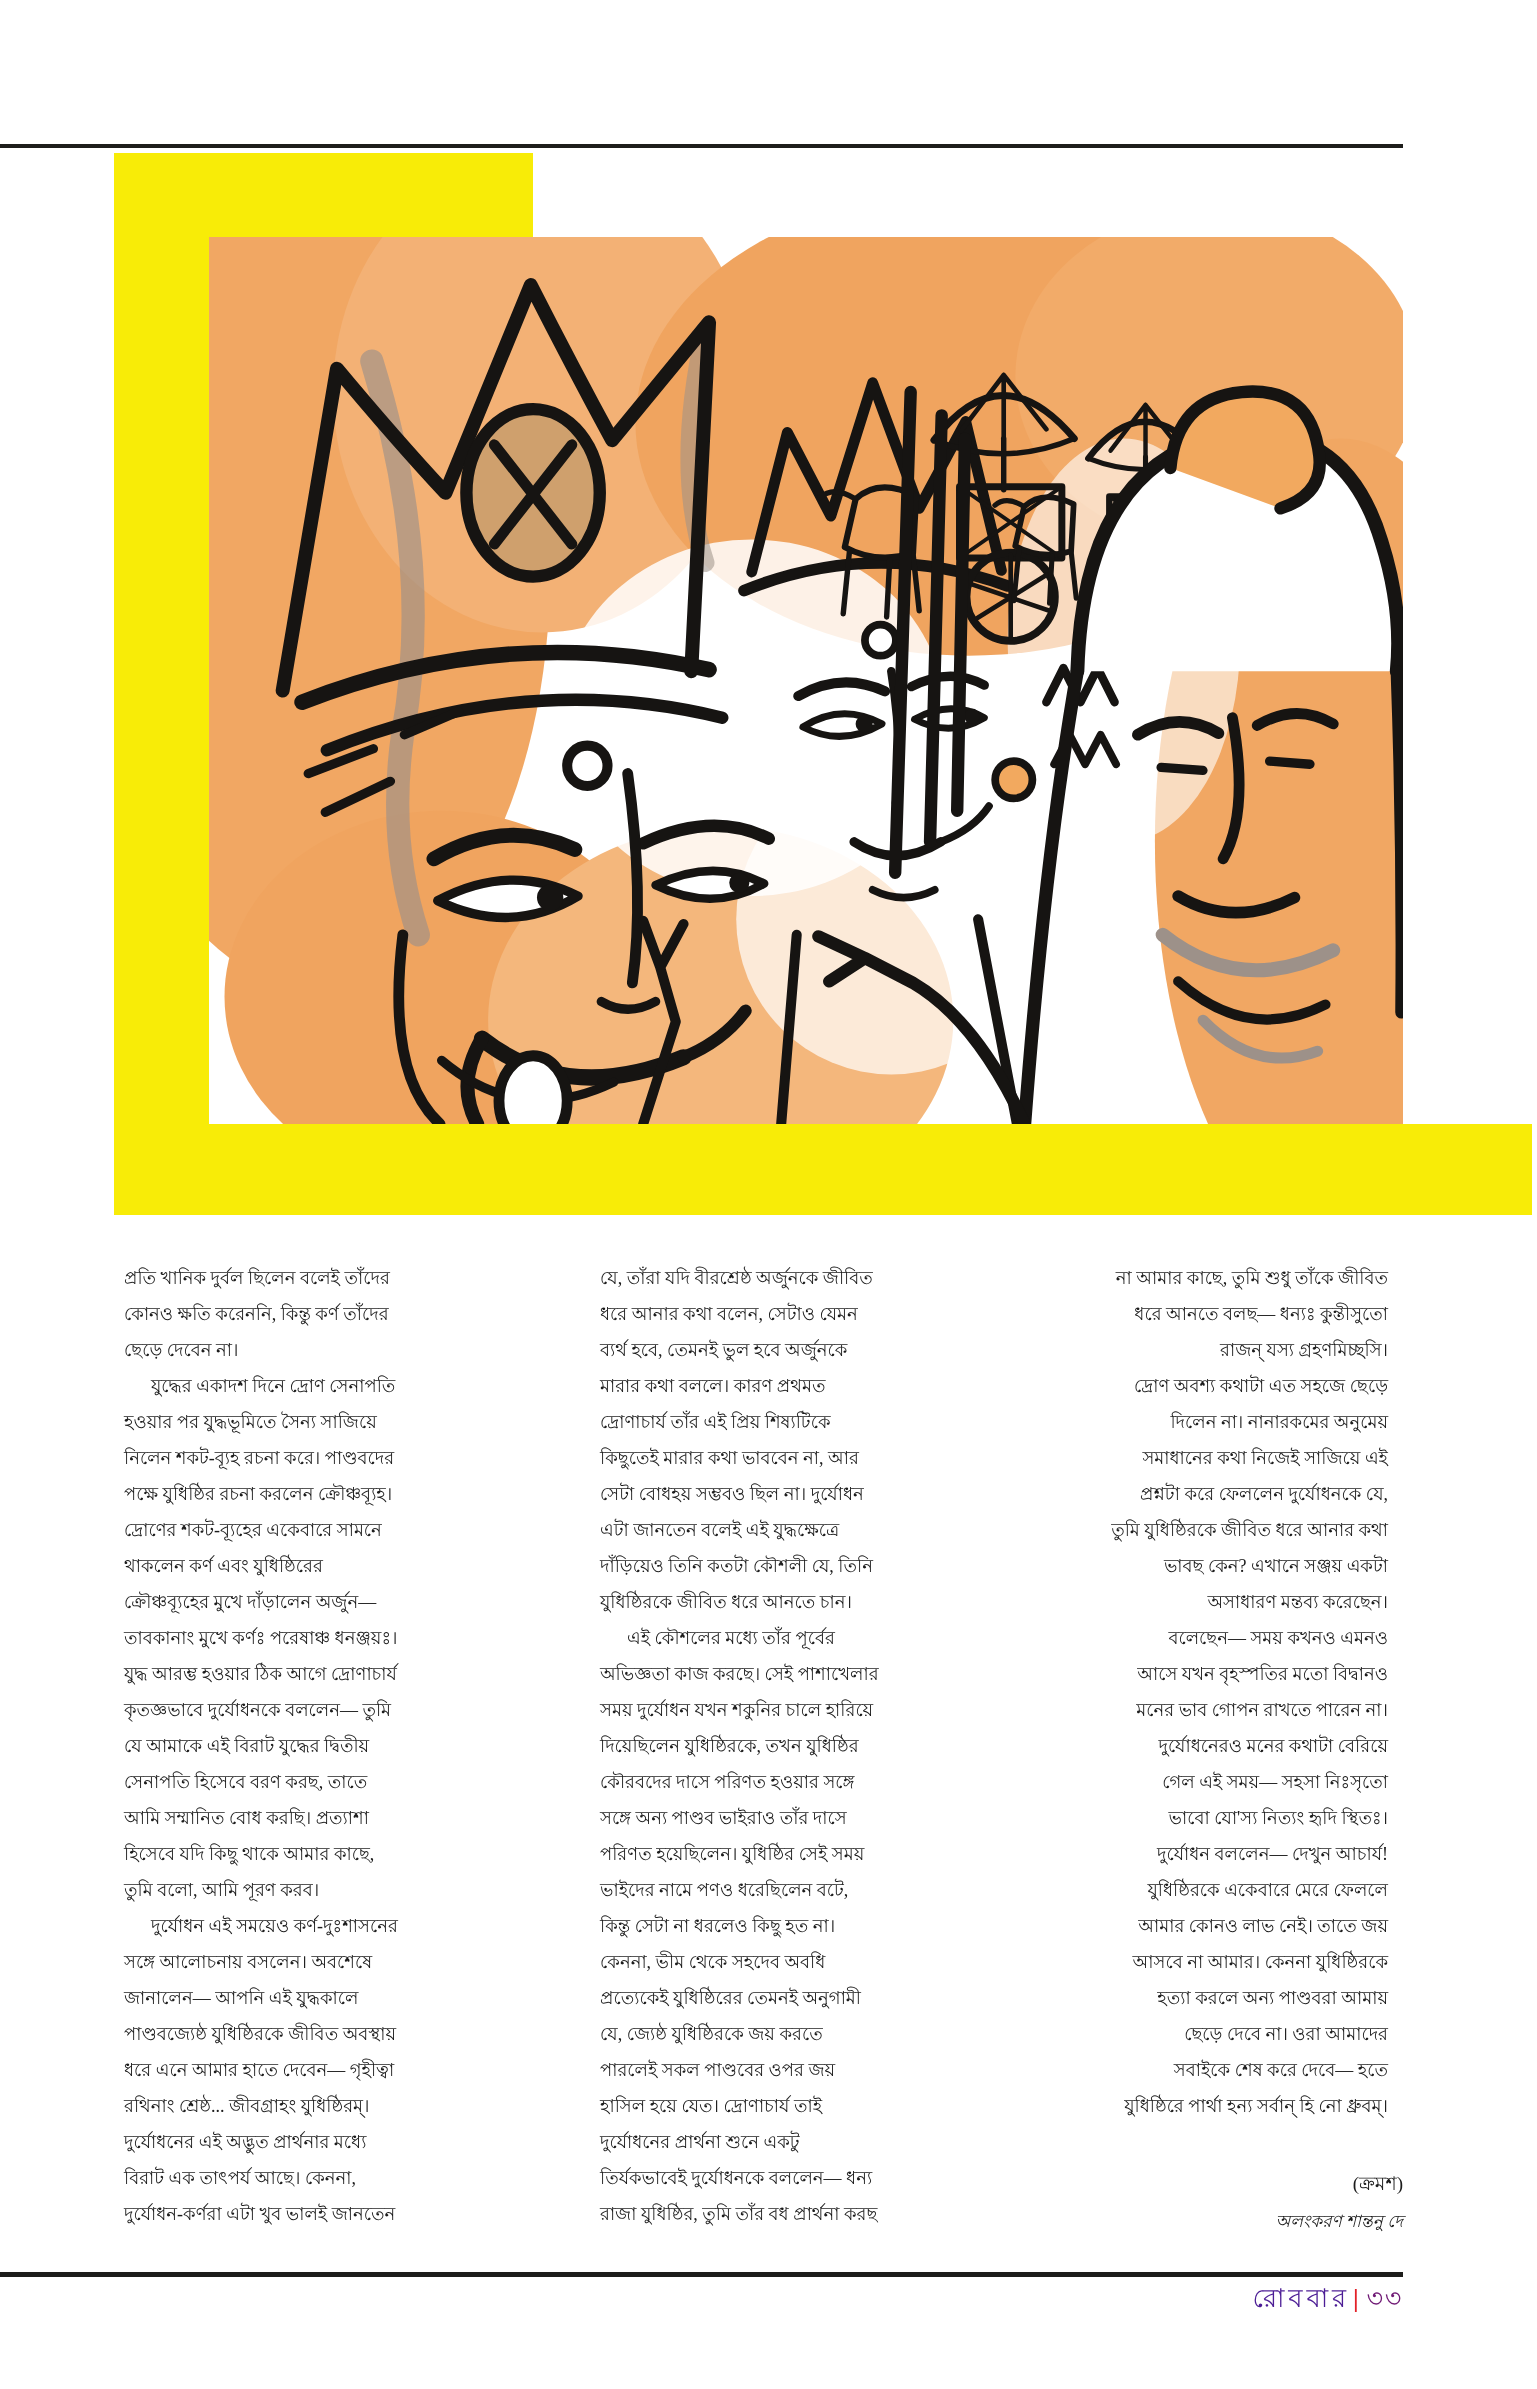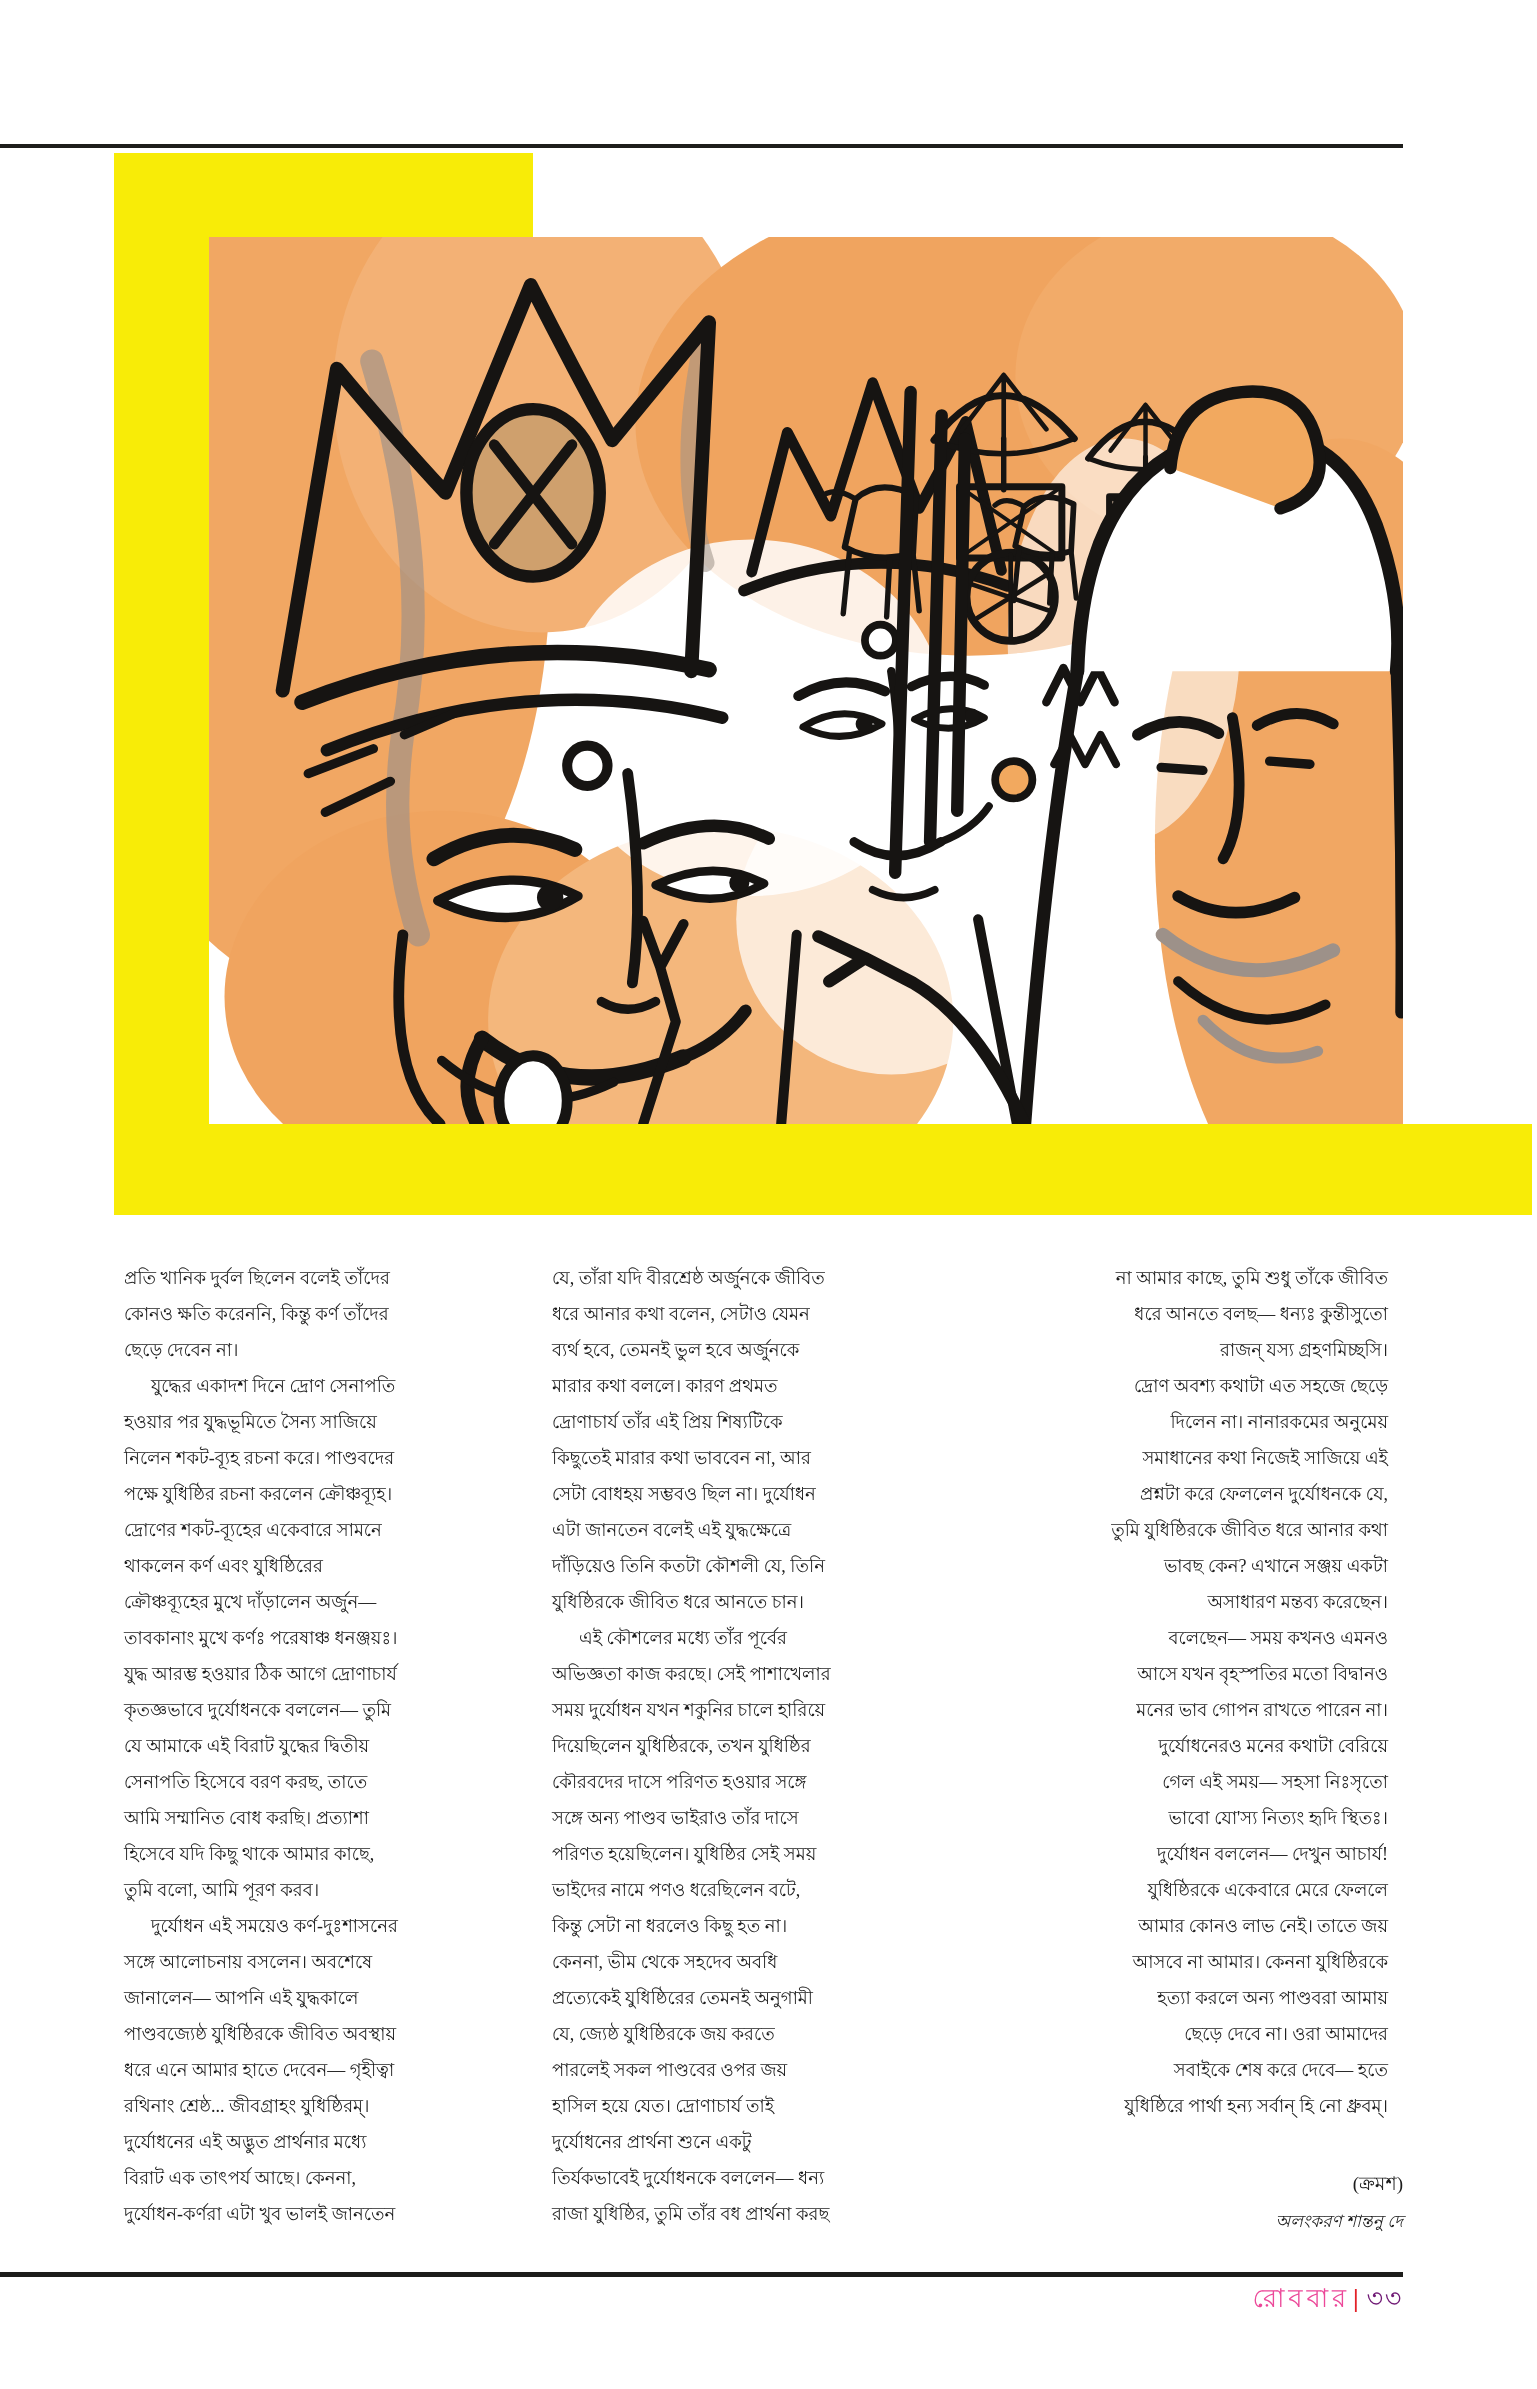--- a/index.html
+++ b/index.html
@@ -10,26 +10,26 @@
   #bottom-rule{left:0;top:2272px;width:1403px;height:5.4px;background:var(--rule_black,#1d1d1b);}
   .yellow{background:var(--yellow,#f8ec07);}
   #yellow-topleft{left:114px;top:153px;width:419px;height:87px;}
   #yellow-leftcol{left:114px;top:153px;width:95px;height:1062px;}
   #yellow-bottomstrip{left:114px;top:1124px;width:1418px;height:91px;}
   #illustration-box{left:209px;top:237px;width:1194px;height:887px;background:#ffffff;}
   #illustration-box svg{display:block;width:100%;height:100%;}
   .col{width:374px;font-size:18px;line-height:36px;text-align:left;}
   .col .tl{white-space:pre-wrap;overflow:visible;height:36px;}
   #col-1{left:124px;top:1260px;}
-  #col-2{left:552px;top:1260px;}
+  #col-2{left:600px;top:1260px;}
   #col-3{left:1011px;top:1260px;width:377px;text-align:right;}
   #continuation{right:135px;top:2169px;font-size:19px;text-align:right;}
   #credit{right:135px;top:2208px;font-size:17px;text-align:right;font-style:italic;}
   #footer-line{right:135px;top:2279px;font-size:25.6px;text-align:right;white-space:nowrap;}
-  #footer-brand{letter-spacing:3.9px;color:#ec4899;}
+  #footer-brand{letter-spacing:3.9px;color:#4c1d95;}
   #footer-sep{color:var(--footer_red,#e32128);font-weight:bold;padding:0 7.8px 0 3.1px;}
   #footer-page{color:#701a75;letter-spacing:1.6px;}
   .ink{color:var(--ink,#1c1c1c);}
 </style>
 </head>
 <body>
 
 <div id="page">
 
   <div id="top-rule" class="abs"></div>

